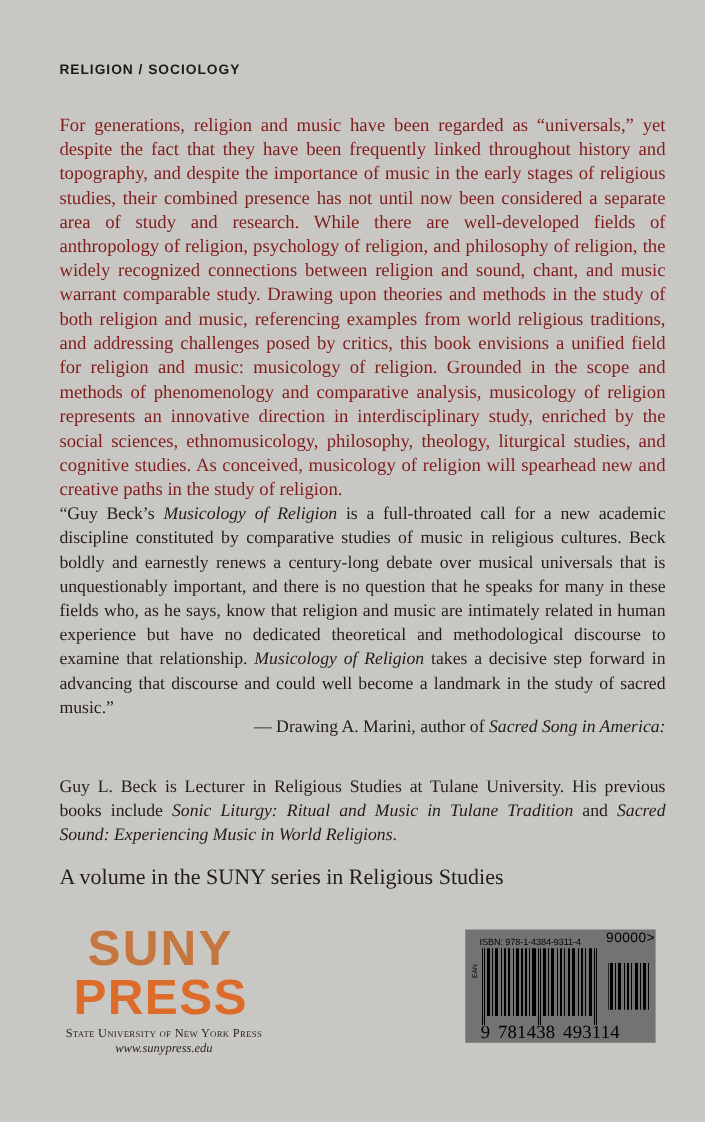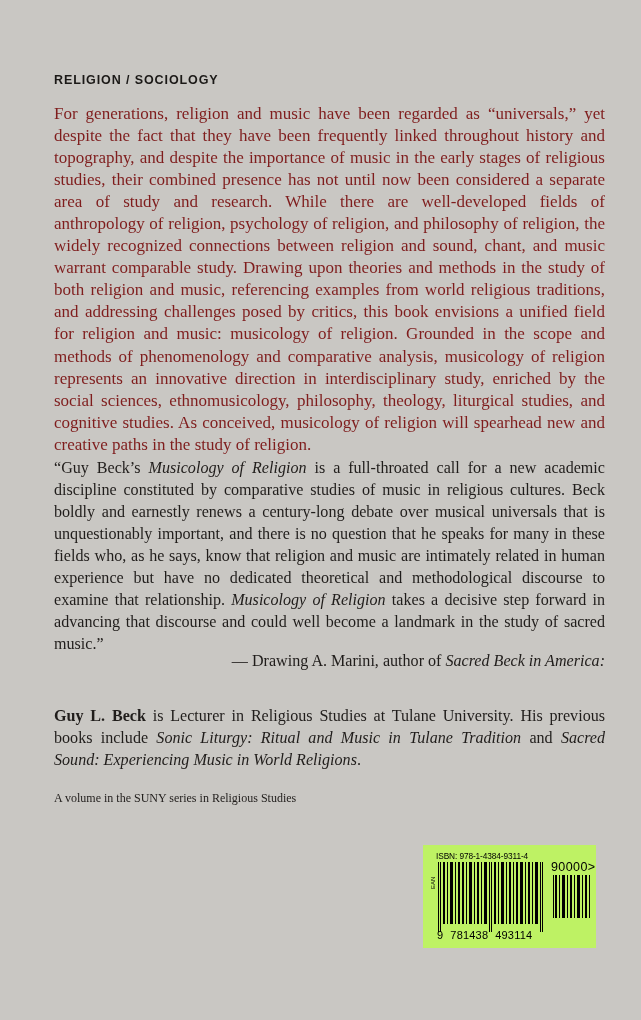--- a/index.html
+++ b/index.html
@@ -27,21 +27,20 @@
   
   .category {
     position: absolute;
     left: 54px;
     top: 56px;
     font-family: "Liberation Sans", sans-serif;
     font-weight: bold;
     font-size: 12.5px;
     letter-spacing: 0.9px;
     color: #1b1917;
-    margin-top: 17px;
   }
 
   
   .col {
     position: absolute;
     left: 54px;
     width: 551px;
   }
 
   .body-copy {
@@ -73,28 +72,28 @@
   .bio {
     top: 705px;
     font-size: 16.1px;
     line-height: 22.05px;
     text-align: justify;
     color: #201d1b;
   }
 
   .series {
     top: 789px;
-    font-size: 12px;
+    font-size: 20px;
     line-height: 19.4px;
     text-align: left;
     color: #201d1b;
   }
 
   i, .it { font-style: italic; }
-  b, .bd { font-weight: bold; margin-top: 39px; }
+  b, .bd { font-weight: normal; margin-top: 39px; }
 
   
   .logo {
     position: absolute;
     left: 54px;
     top: 840px;
     width: 230px;
   }
   .logo-suny {
     font-family: "Liberation Sans", sans-serif;
@@ -138,21 +137,21 @@
     margin-top: 1px;
   }
 
   
   .barcode-box {
     position: absolute;
     left: 423px;
     top: 845px;
     width: 173px;
     height: 103px;
-    background: #bef264;
+    background: #737373;
     box-sizing: border-box;
   }
   .isbn-text {
     position: absolute;
     left: 13px;
     top: 6px;
     font-family: "Liberation Sans", sans-serif;
     font-size: 8.3px;
     color: #000;
     white-space: nowrap;
@@ -179,64 +178,70 @@
   .bars-addon {
     position: absolute;
     left: 130px;
     top: 30px;
     width: 38px;
     height: 43px;
   }
   .addon-digits {
     position: absolute;
     left: 128px;
-    top: 15px;
+    top: 0;
     font-family: "Liberation Sans", sans-serif;
     font-size: 12.5px;
     color: #000;
     letter-spacing: 0.4px;
     white-space: nowrap;
   }
   .ean-digits {
     position: absolute;
     left: 14px;
     top: 84px;
-    font-family: Liberation Sans, sans-serif;
-    font-size: 11px;
+    font-family: Liberation Serif, serif;
+    font-size: 17px;
     color: #000;
     white-space: nowrap;
     letter-spacing: 0.2px;
   }
   .ean-digits span.gap { display: inline-block; width: 7px; }
 </style>
 </head>
 <body>
 
 <div class="cover">
 
   <div class="category">RELIGION / SOCIOLOGY</div>
 
   <div class="col body-copy">For generations, religion and music have been regarded as “universals,” yet despite the fact that they have been frequently linked throughout history and topography, and despite the importance of music in the early stages of religious studies, their combined presence has not until now been considered a separate area of study and research. While there are well-developed fields of anthropology of religion, psychology of religion, and philosophy of religion, the widely recognized connections between religion and sound, chant, and music warrant comparable study. Drawing upon theories and methods in the study of both religion and music, referencing examples from world religious traditions, and addressing challenges posed by critics, this book envisions a unified field for religion and music: musicology of religion. Grounded in the scope and methods of phenomenology and comparative analysis, musicology of religion represents an innovative direction in interdisciplinary study, enriched by the social sciences, ethnomusicology, philosophy, theology, liturgical studies, and cognitive studies. As conceived, musicology of religion will spearhead new and creative paths in the study of religion.</div>
 
   <div class="col blurb">
     <span>“Guy Beck’s </span><i>Musicology of Religion</i><span> is a full-throated call for a new academic discipline constituted by comparative studies of music in religious cultures. Beck boldly and earnestly renews a century-long debate over musical universals that is unquestionably important, and there is no question that he speaks for many in these fields who, as he says, know that religion and music are intimately related in human experience but have no dedicated theoretical and methodological discourse to examine that relationship. </span><i>Musicology of Religion</i><span> takes a decisive step forward in advancing that discourse and could well become a landmark in the study of sacred music.”</span>
   </div>
 
   <div class="col attrib">
-    <span>— Drawing A. Marini, author of </span><i>Sacred Beck in America:</i><br>
+    <span>— Drawing A. Marini, author of </span><i>Sacred Song in America:</i><br>
   </div>
 
   <div class="col bio">
     <b>Guy L. Beck</b><span> is Lecturer in Religious Studies at Tulane University. His previous books include </span><i>Sonic Liturgy: Ritual and Music in Tulane Tradition</i><span> and </span><i>Sacred Sound: Experiencing Music in World Religions</i><span>.</span>
   </div>
 
   <div class="col series">
     <div>A volume in the SUNY series in Religious Studies</div>
   </div>
 
+  <div class="logo">
+    <div class="logo-suny">SUNY</div>
+    <div class="logo-press">PRESS</div>
+    <div class="logo-tag">State University of New York Press</div>
+    <div class="logo-url">www.sunypress.edu</div>
+  </div>
 
   <div class="barcode-box">
     <div class="isbn-text">ISBN: 978-1-4384-9311-4</div>
     <div class="ean-label">EAN</div>
     <div class="addon-digits">90000&gt;</div>
 
     <svg class="bars-main" viewBox="0 0 107 70" preserveAspectRatio="none" shape-rendering="crispEdges">
       <g fill="#000">
         <rect x="0" y="0" width="1" height="70"></rect>
         <rect x="2" y="0" width="1" height="70"></rect>

